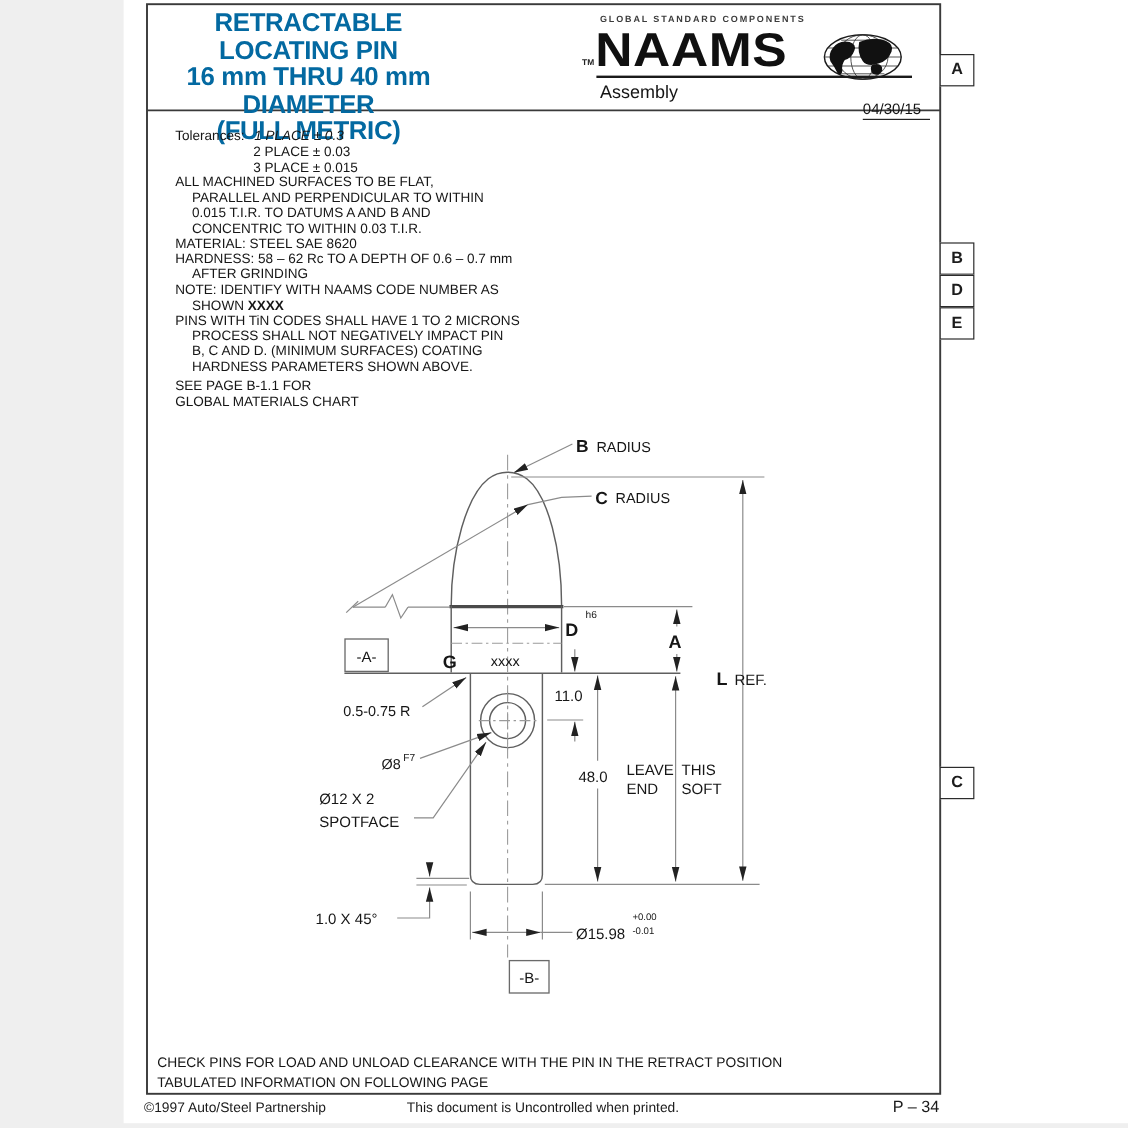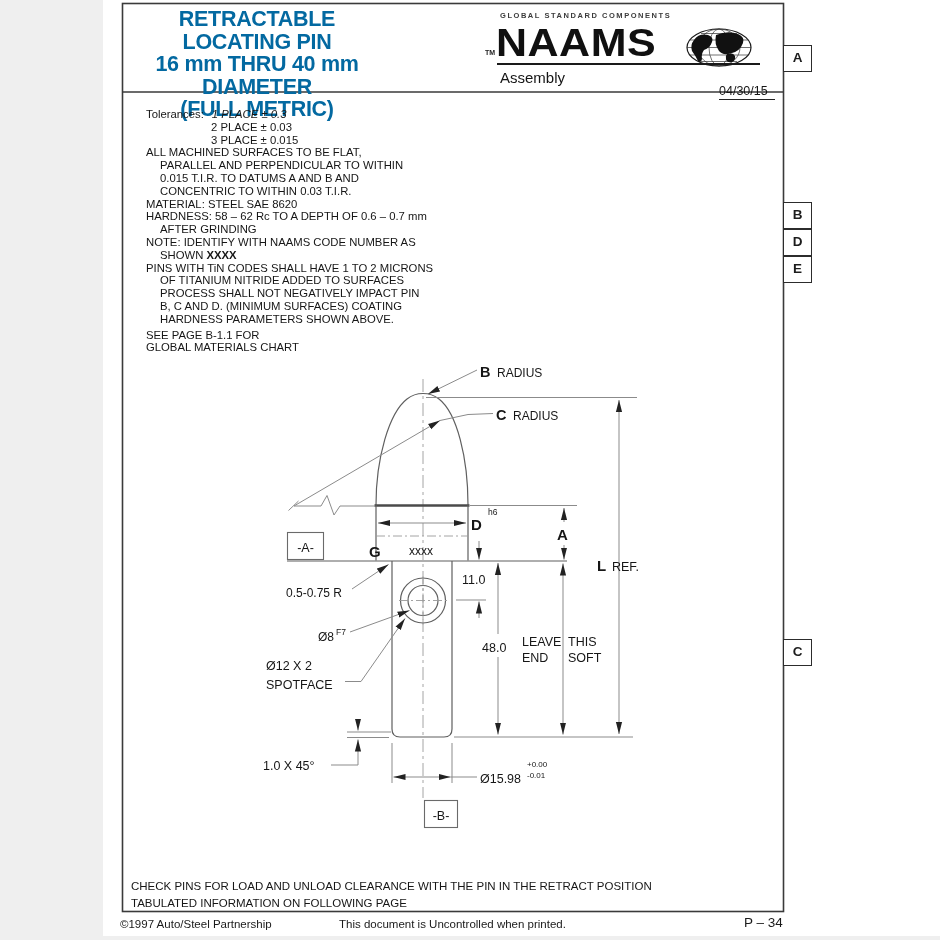--- a/index.html
+++ b/index.html
@@ -194,21 +194,20 @@
     <div class="nline">ALL MACHINED SURFACES TO BE FLAT,</div>
     <div class="nline ind1">PARALLEL AND PERPENDICULAR TO WITHIN</div>
     <div class="nline ind1">0.015 T.I.R. TO DATUMS A AND B AND</div>
     <div class="nline ind1">CONCENTRIC TO WITHIN 0.03 T.I.R.</div>
     <div class="nline">MATERIAL: STEEL SAE 8620</div>
     <div class="nline">HARDNESS: 58 – 62 Rc TO A DEPTH OF 0.6 – 0.7 mm</div>
     <div class="nline ind1">AFTER GRINDING</div>
     <div class="nline">NOTE: IDENTIFY WITH NAAMS CODE NUMBER AS</div>
     <div class="nline ind1"><span>SHOWN</span>&nbsp;<span class="bold">XXXX</span></div>
     <div class="nline">PINS WITH TiN CODES SHALL HAVE 1 TO 2 MICRONS</div>
-    <div class="nline ind1">OF TITANIUM NITRIDE ADDED TO SURFACES</div>
     <div class="nline ind1">PROCESS SHALL NOT NEGATIVELY IMPACT PIN</div>
     <div class="nline ind1">B, C AND D. (MINIMUM SURFACES) COATING</div>
     <div class="nline ind1">HARDNESS PARAMETERS SHOWN ABOVE.</div>
     <div class="nline gap-top">SEE PAGE B-1.1 FOR</div>
     <div class="nline">GLOBAL MATERIALS CHART</div>
   </div>
 
   <div class="check-notes">
     <div>CHECK PINS FOR LOAD AND UNLOAD CLEARANCE WITH THE PIN IN THE RETRACT POSITION</div>
     <div>TABULATED INFORMATION ON FOLLOWING PAGE</div>

